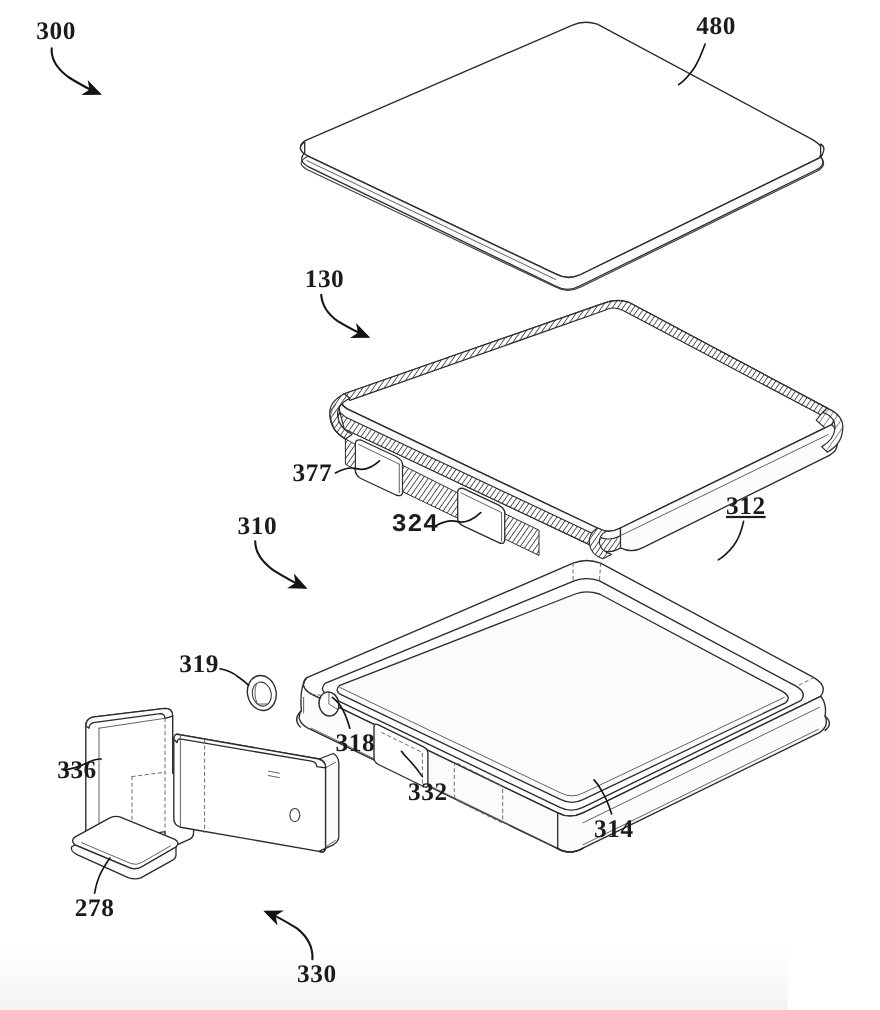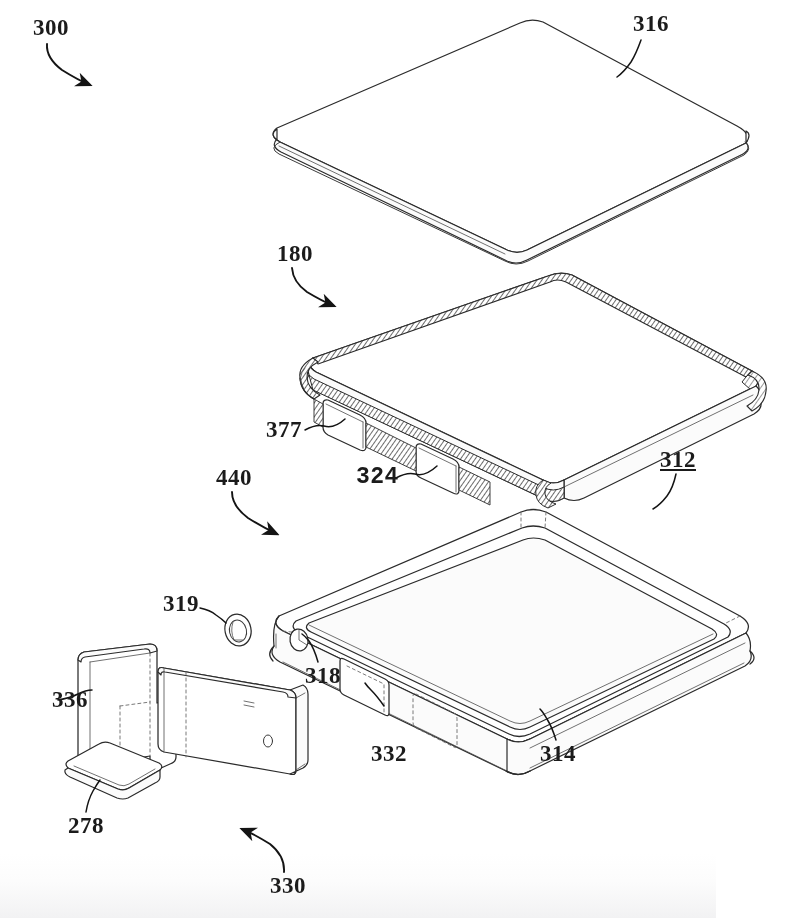--- a/index.html
+++ b/index.html
@@ -432,39 +432,39 @@
       <path class="leader-thin" d="M 86,812 Q 88,800 93,791 Q 97,784 100,780"></path>
     </g>
 
     <g>
       <path class="leader" d="M 284,872 Q 285,856 270,844 Q 254,834 242,829" marker-end="url(#ah)"></path>
     </g>
   </svg>
 
   <div class="ref-label" style="left:33px; top:16px;">300</div>
 
-  <div class="ref-label" style="left:633px; top:12px;">316</div>
-
-  <div class="ref-label" style="left:277px; top:242px;">180</div>
+  <div class="ref-label" style="left:633px; top:12px;">480</div>
+
+  <div class="ref-label" style="left:277px; top:242px;">130</div>
 
   <div class="ref-label" style="left:266px; top:418px;">377</div>
 
   <div class="ref-label" style="left:356px; top:466px;font-family:Liberation Mono, monospace;">324</div>
 
   <div class="ref-label" style="left:660px; top:448px;text-decoration:underline;">312</div>
 
-  <div class="ref-label" style="left:216px; top:466px;">440</div>
+  <div class="ref-label" style="left:216px; top:466px;">310</div>
 
   <div class="ref-label" style="left:163px; top:592px;">319</div>
 
   <div class="ref-label" style="left:305px; top:664px;">318</div>
 
   <div class="ref-label" style="left:26px; top:688px;margin-left:26px;">336</div>
 
-  <div class="ref-label" style="left:371px; top:708px;margin-top:34px;">332</div>
+  <div class="ref-label" style="left:371px; top:708px;">332</div>
 
   <div class="ref-label" style="left:540px; top:742px;">314</div>
 
   <div class="ref-label" style="left:68px; top:814px;">278</div>
 
   <div class="ref-label" style="left:270px; top:874px;text-align:center;">330</div>
 
 </div>
 
 </body></html>

